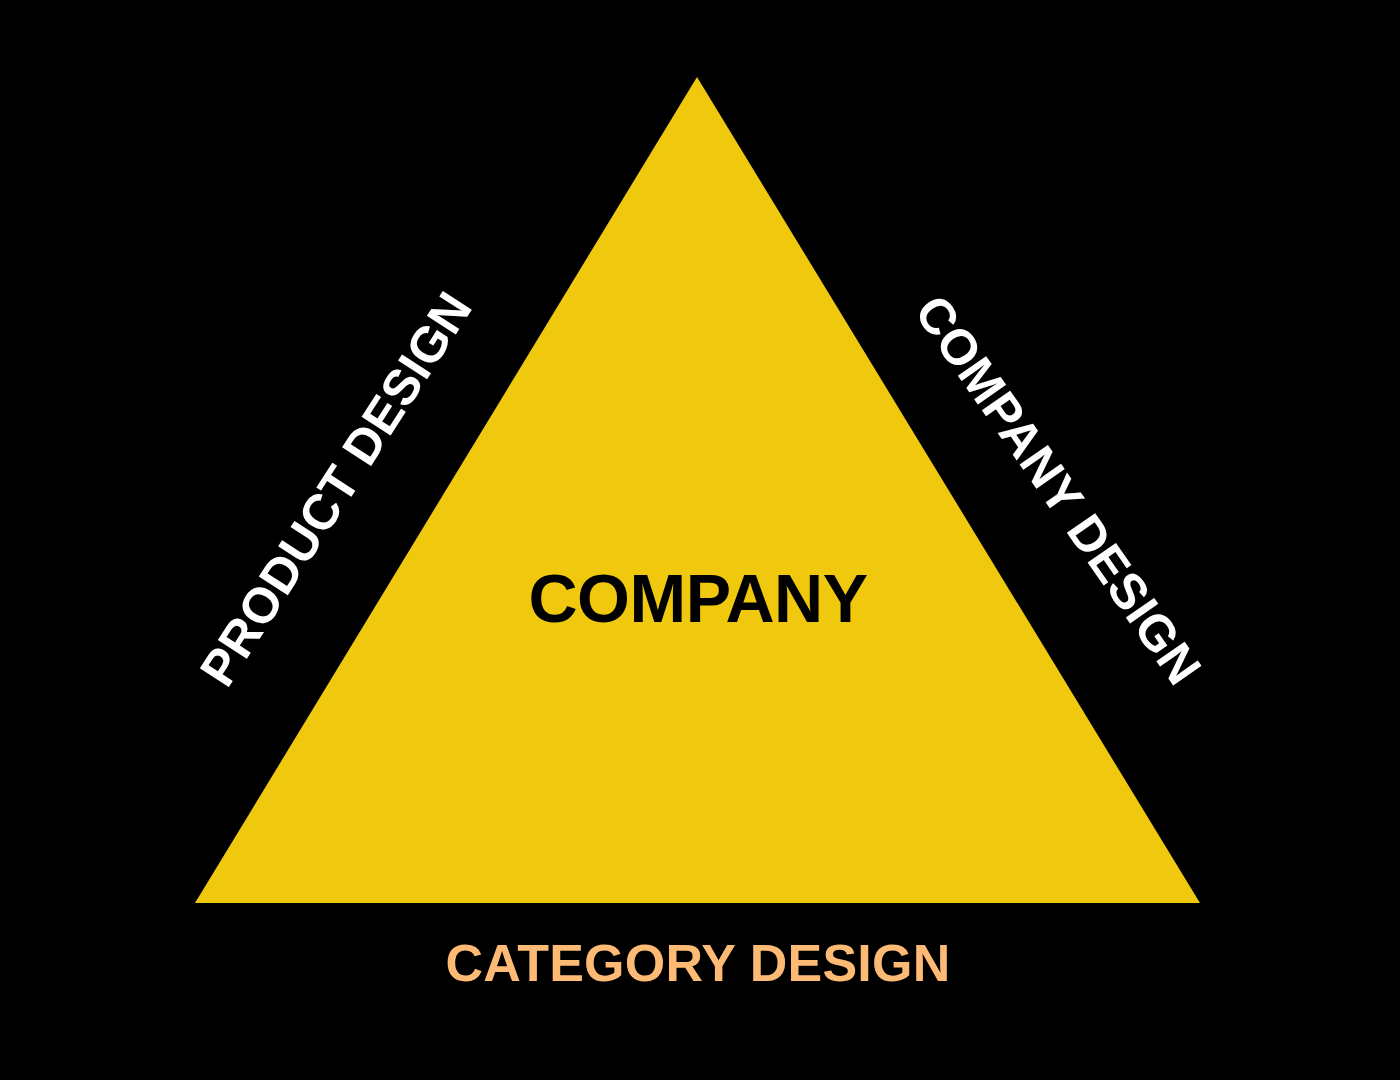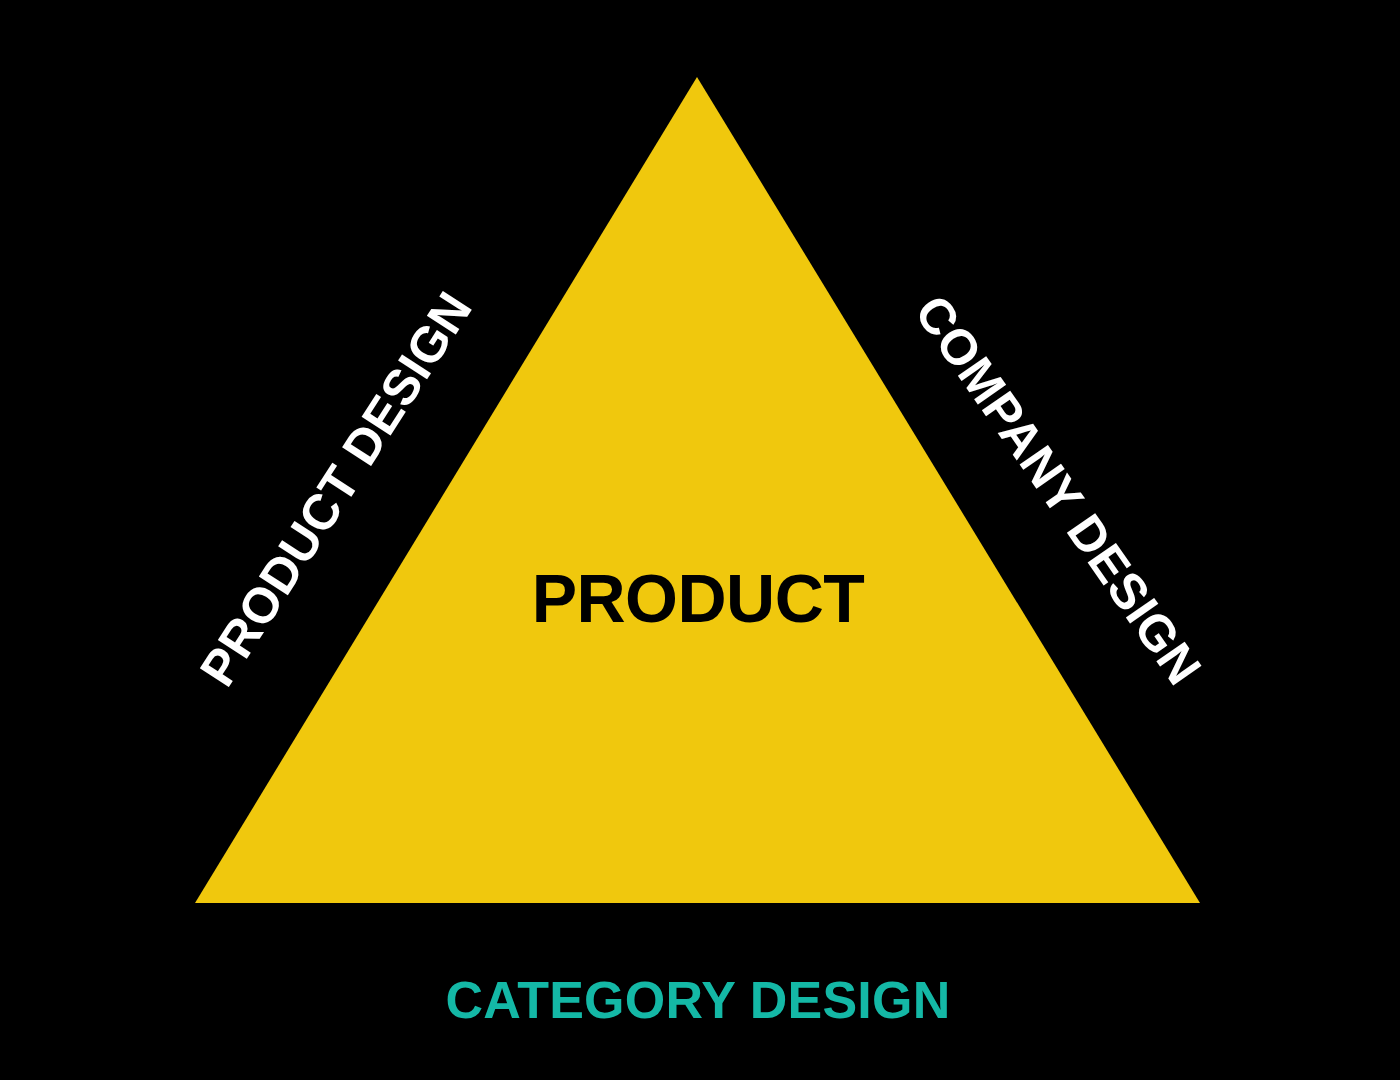--- a/index.html
+++ b/index.html
@@ -91,22 +91,22 @@
 </head>
 <body>
 
 <div class="stage" style="width: 1400px; height: 1080px; background: rgb(0, 0, 0);">
 
   <svg class="triangle-svg" viewBox="0 0 1400 1080" aria-hidden="true">
     <polygon id="triangle-poly" points="697,77 1200,903 195,903" fill="#F0C80D"></polygon>
   </svg>
 
   <div class="center-label" style="color: rgb(0, 0, 0);">
-    <span class="line">PRODUCT</span>
+    <span class="line">COMPANY</span>
   </div>
 
   <div class="side-label left" style="color: rgb(255, 255, 255); transform: translate(-50%, -50%) rotate(-57.2deg);">PRODUCT DESIGN</div>
 
   <div class="side-label right" style="color: rgb(255, 255, 255); transform: translate(-50%, -50%) rotate(55.2deg);">COMPANY DESIGN</div>
 
-  <div class="bottom-label" style="color: #14b8a6; transform: translate(-50%, -50%) rotate(0deg); margin-top: 37px;">CATEGORY DESIGN</div>
+  <div class="bottom-label" style="color: #fdba74; transform: translate(-50%, -50%) rotate(0deg);">CATEGORY DESIGN</div>
 
 </div>
 
 </body></html>

